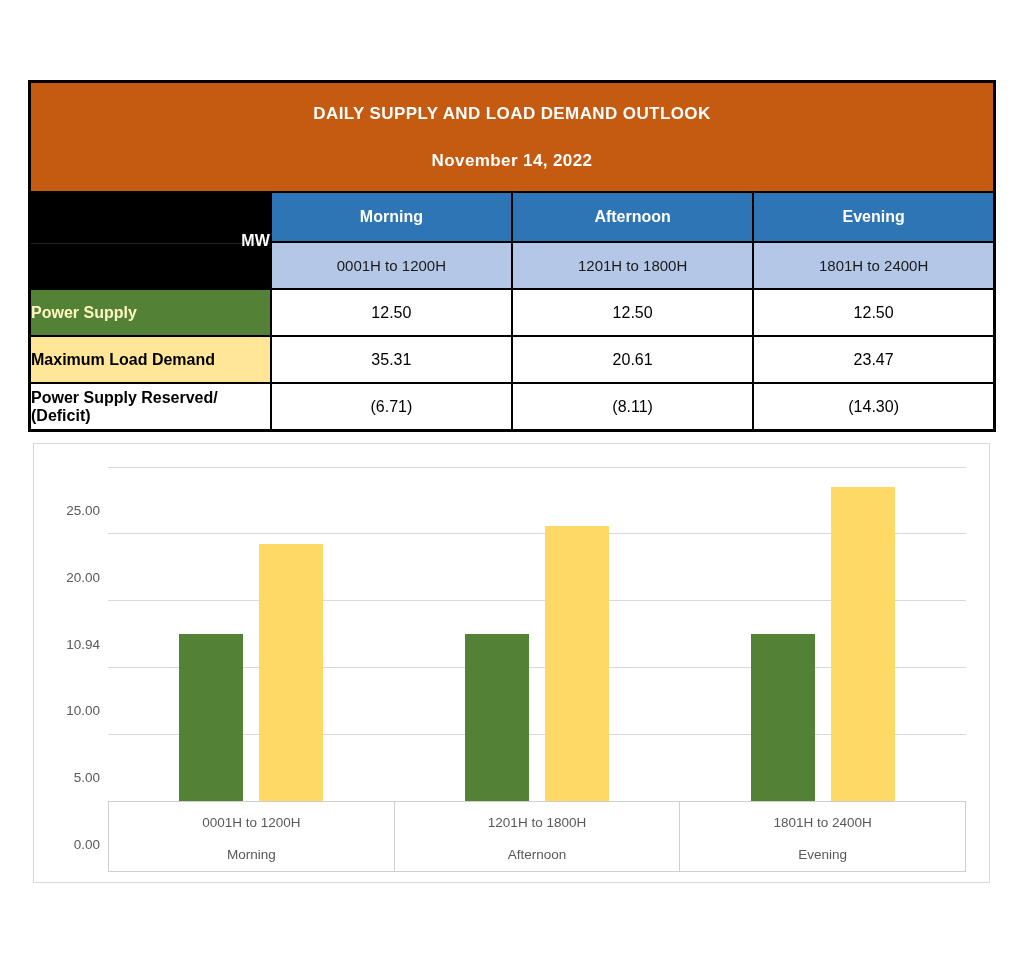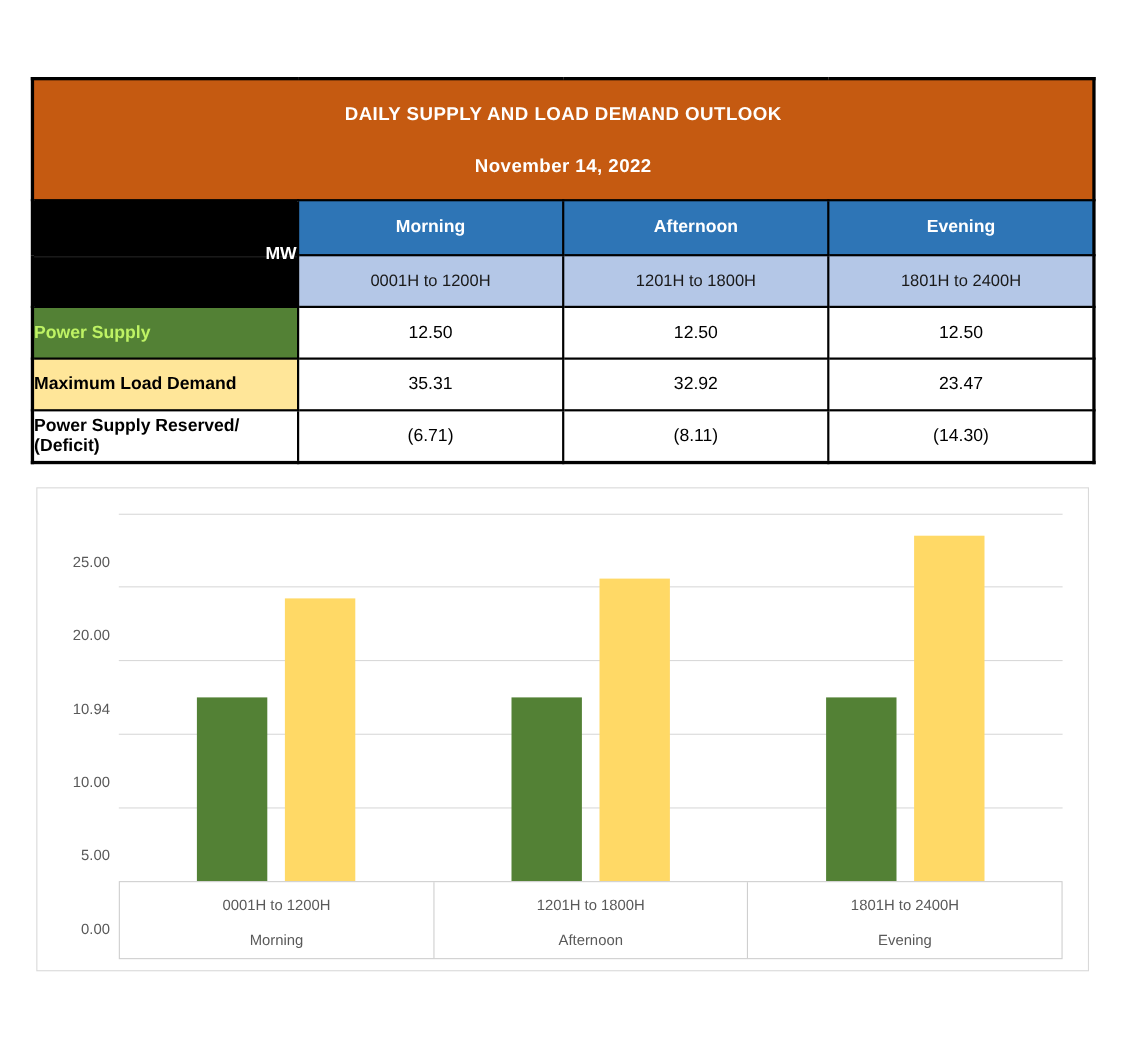--- a/index.html
+++ b/index.html
@@ -1,37 +1,37 @@
 <!DOCTYPE html>
 <html><head>
 <meta charset="utf-8">
 <style>
   html,body{margin:0;padding:0;background:#ffffff;}
   .page{position:relative;width:1024px;height:964px;background:#ffffff;
         font-family:"Liberation Sans",sans-serif;overflow:hidden;}
 
   
-  table.outlook{position:absolute;left:28px;top:70px;width:968px;
+  table.outlook{position:absolute;left:28px;top:80px;width:968px;
     border-collapse:collapse;border:3px solid #000;table-layout:fixed;}
   table.outlook td{border:2px solid #000;padding:0;vertical-align:middle;}
 
   td.title-cell{height:108px;}
   .title-wrap{display:flex;flex-direction:column;align-items:center;justify-content:center;gap:27px;}
   .title-line{color:#fff;font-weight:bold;font-size:17px;letter-spacing:.4px;text-align:center;}
 
   td.mw-cell{position:relative;color:#fff;font-weight:bold;font-size:16px;text-align:center;}
   td.mw-cell::after{content:"";position:absolute;left:0;right:0;top:50px;height:1px;
     background:rgba(255,255,255,.14);}
   tr.period-row td{height:48px;color:#fff;font-weight:bold;font-size:16px;text-align:center;}
   tr.hours-row td{height:45px;color:#1a1a1a;font-size:15px;text-align:center;}
 
   tr.data-row td{height:45px;font-size:16px;}
   td.row-label{font-weight:bold;padding-left:5px;font-size:16px;}
   td.val{text-align:center;color:#000;}
-  .white-label{color:#bef264;}
+  .white-label{color:#fef9c3;}
   .dark-label{color:#000;}
 
   
   .chart{position:absolute;left:33px;top:443px;width:955px;height:438px;
     border:1px solid #d9d9d9;background:#fff;}
   .gridline{position:absolute;left:74px;width:858px;height:1px;background:#d9d9d9;}
   .ytick{position:absolute;left:0;width:66px;text-align:right;
     font-size:13.5px;color:#595959;height:18px;line-height:18px;margin-top:44px;}
   .bar{position:absolute;width:64px;}
   .xaxis-box{position:absolute;left:74px;top:357px;width:858px;height:71px;
@@ -70,21 +70,21 @@
     </tr>
     <tr class="data-row">
       <td class="row-label white-label" style="background-color: rgb(83, 129, 53);">Power Supply</td>
       <td class="val">12.50</td>
       <td class="val">12.50</td>
       <td class="val">12.50</td>
     </tr>
     <tr class="data-row">
       <td class="row-label dark-label" style="background-color: rgb(255, 230, 153);">Maximum Load Demand</td>
       <td class="val">35.31</td>
-      <td class="val">32.92</td>
+      <td class="val">20.61</td>
       <td class="val">23.47</td>
     </tr>
     <tr class="data-row">
       <td class="row-label dark-label">Power Supply Reserved/ (Deficit)</td>
       <td class="val">(6.71)</td>
       <td class="val">(8.11)</td>
       <td class="val">(14.30)</td>
     </tr>
   </tbody>
     </table>

